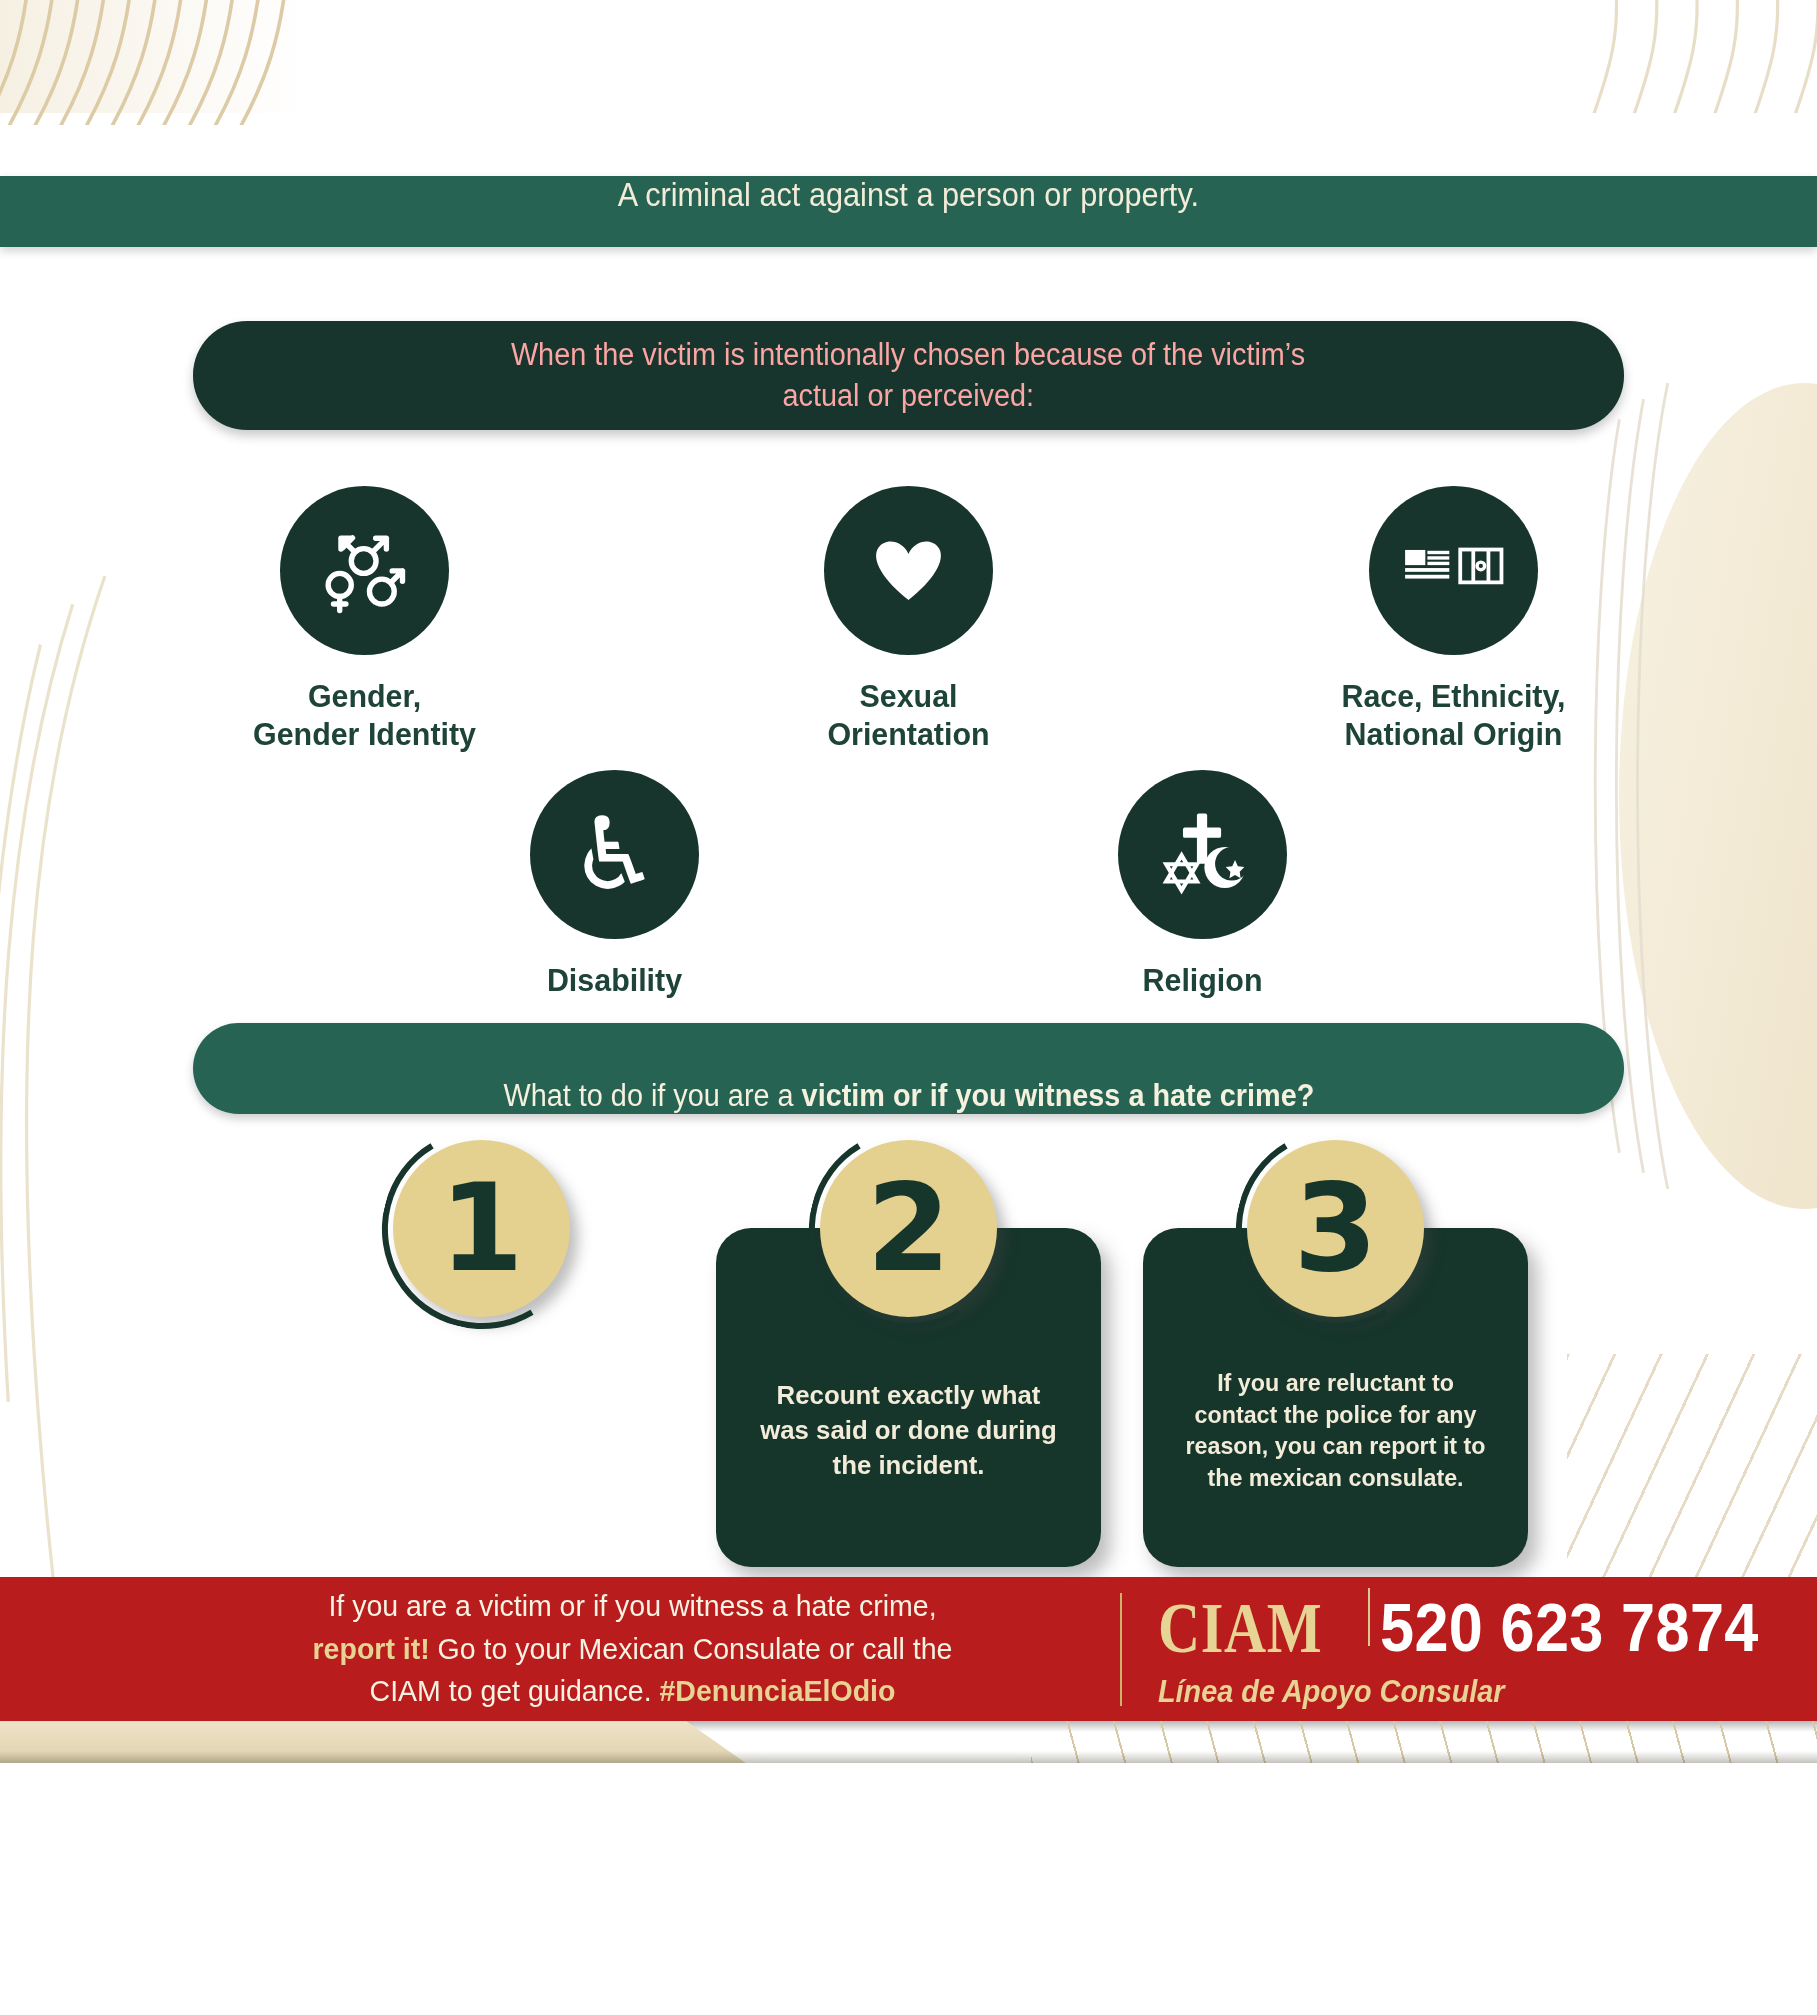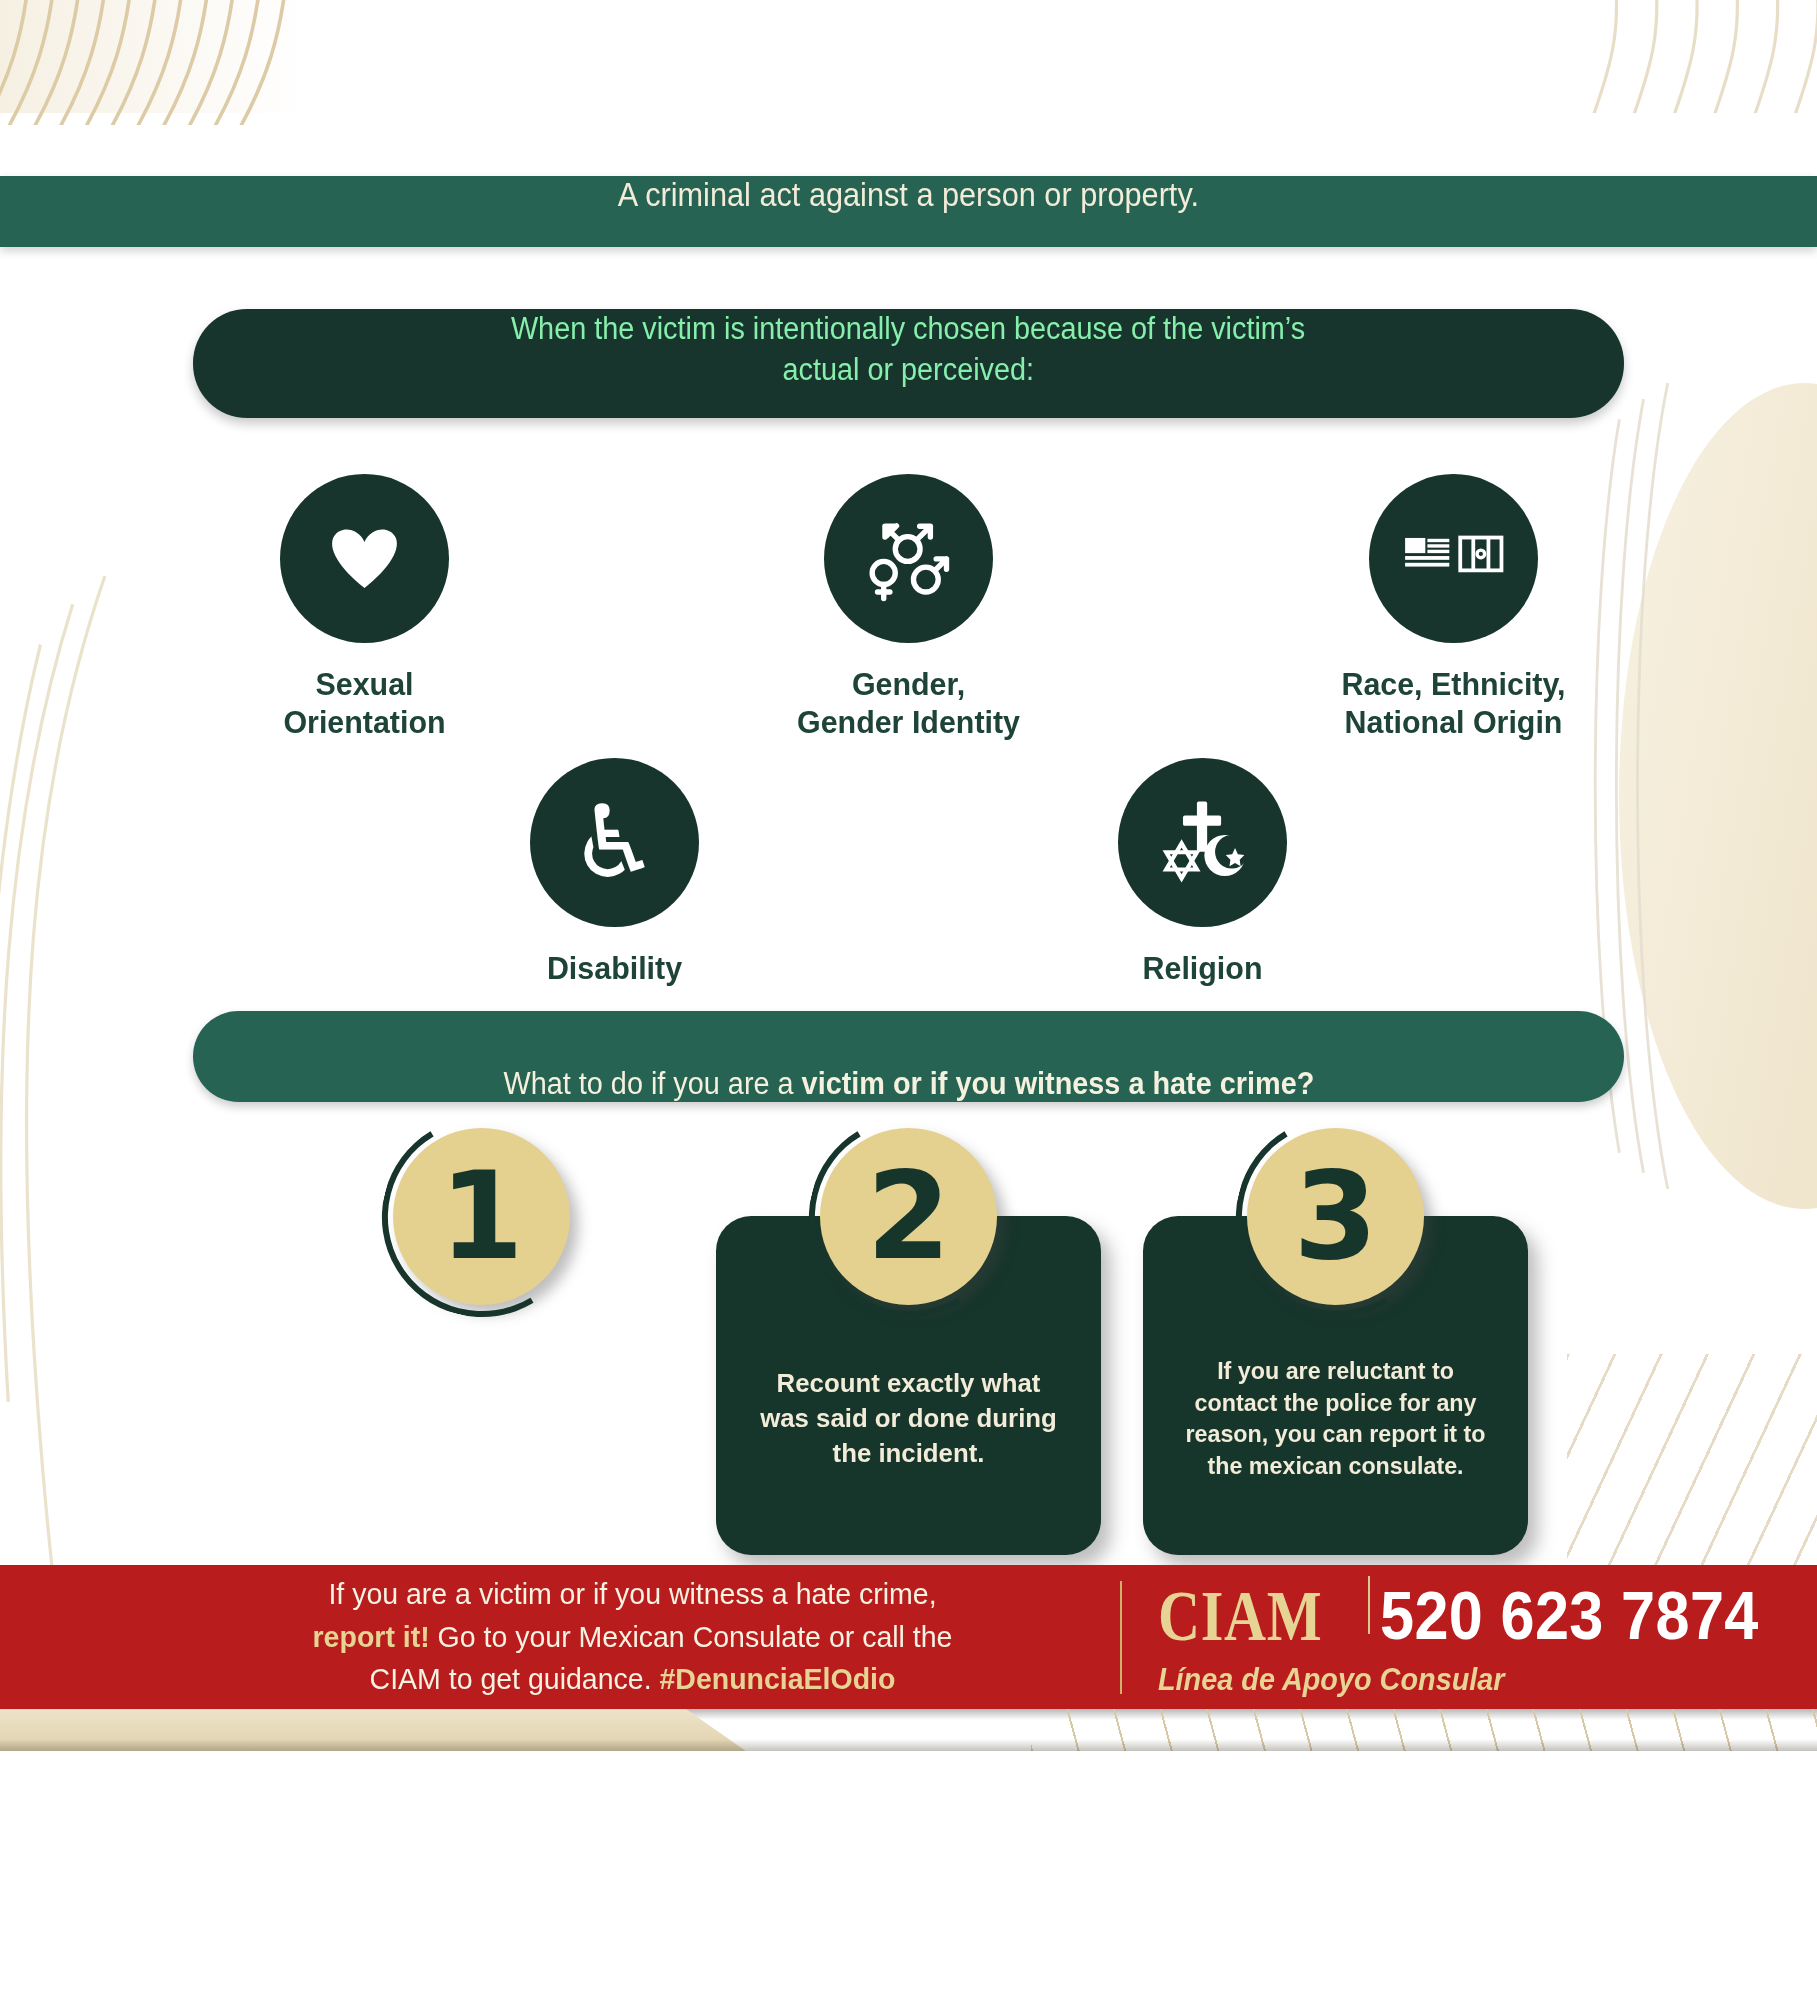--- a/index.html
+++ b/index.html
@@ -40,23 +40,23 @@
               background:#36a4dd;transform:rotate(-17deg);}
   .adl-tagline{margin-top:12px;font-size:22px;font-weight:700;color:#2ca6e0;letter-spacing:2.8px;
                transform:scaleX(.95);transform-origin:left;}
 
   
   .gap-a{height:69px;} .gap-b{height:62px;}
   .def-bar{position:relative;z-index:1;height:71px;background:#266353;color:#f2ecd9;
            display:flex;align-items:flex-start;justify-content:center;font-size:33px;
            box-shadow:0 4px 8.9px rgba(0,0,0,.18);}
   .condensed{transform:scaleX(.93);transform-origin:center;display:inline-block;}
-  .intro-pill{position:relative;z-index:1;width:1431px;height:109px;margin:0 auto;border-radius:54px;
-              background:#17352c;color:#86efac;display:flex;flex-direction:column;
-              align-items:center;font-size:31px;line-height:1.32;
+  .intro-pill{position:relative;z-index:1;width:1431px;height:109px;margin:12px auto;border-radius:54px;
+              background:#17352c;color:#fca5a5;display:flex;flex-direction:column;
+              justify-content:center;align-items:center;font-size:31px;line-height:1.32;
               box-shadow:0 5.6px 10.5px rgba(0,0,0,.22);}
 
   
   .cat-row1{position:relative;z-index:1;width:1552px;margin:56px auto 0;display:flex;justify-content:space-between;}
   .cat-row2{position:relative;z-index:1;display:flex;justify-content:center;gap:125px;margin-top:16px;}
   .category{width:463px;text-align:center;}
   .cat-circle{width:169px;height:169px;border-radius:50%;background:#17352c;margin:0 auto;
               display:flex;align-items:center;justify-content:center;}
   .cat-label{margin-top:22px;font-size:32px;line-height:1.2;color:#1e4338;font-weight:700;
              transform:scaleX(.95);transform-origin:center;}
@@ -185,44 +185,44 @@
   <div class="gap-b"></div>
 
   <div class="intro-pill">
     <span class="condensed">When the victim is intentionally chosen because of the victim’s</span>
     <span class="condensed">actual or perceived:</span>
   </div>
 
   <div class="cat-row1">
     <div class="category">
       <div class="cat-circle">
-        <svg width="87" height="87" viewBox="0 0 200 200">
-            <path fill="#ffffff" d="M100 168 C 42 122 14 76 30 49 C 46 24 86 30 100 62 C 114 30 154 24 170 49 C 186 76 158 122 100 168 Z"></path>
-          </svg>
-      </div>
-      <div class="cat-label">
-        <div>Sexual</div>
-        <div>Orientation</div>
-      </div>
-    </div>
-    <div class="category">
-      <div class="cat-circle">
         <svg width="95" height="95" viewBox="0 0 230 230" fill="none" stroke="#ffffff" stroke-width="13" stroke-linecap="round">
           <circle cx="113" cy="92" r="30"></circle>
           <path d="M135 70 L168 37 M168 37 H142 M168 37 V63"></path>
           <path d="M91 70 L58 37 M58 37 H84 M58 37 V63 M62 60 L86 36"></path>
           <circle cx="55" cy="150" r="28"></circle>
           <path d="M55 178 V212 M40 196 H70"></path>
           <circle cx="157" cy="166" r="30"></circle>
           <path d="M179 144 L207 116 M207 116 H182 M207 116 V141"></path>
         </svg>
       </div>
       <div class="cat-label">
         <div>Gender,</div>
         <div>Gender Identity</div>
+      </div>
+    </div>
+    <div class="category">
+      <div class="cat-circle">
+        <svg width="87" height="87" viewBox="0 0 200 200">
+            <path fill="#ffffff" d="M100 168 C 42 122 14 76 30 49 C 46 24 86 30 100 62 C 114 30 154 24 170 49 C 186 76 158 122 100 168 Z"></path>
+          </svg>
+      </div>
+      <div class="cat-label">
+        <div>Sexual</div>
+        <div>Orientation</div>
       </div>
     </div>
     <div class="category">
       <div class="cat-circle">
         <svg width="101" height="64" viewBox="0 0 240 150">
           <g fill="#ffffff">
             <rect x="5" y="25" width="48" height="36"></rect>
             <rect x="58" y="27" width="52" height="8"></rect>
               <rect x="58" y="40" width="52" height="8"></rect>
               <rect x="58" y="53" width="52" height="8"></rect>

